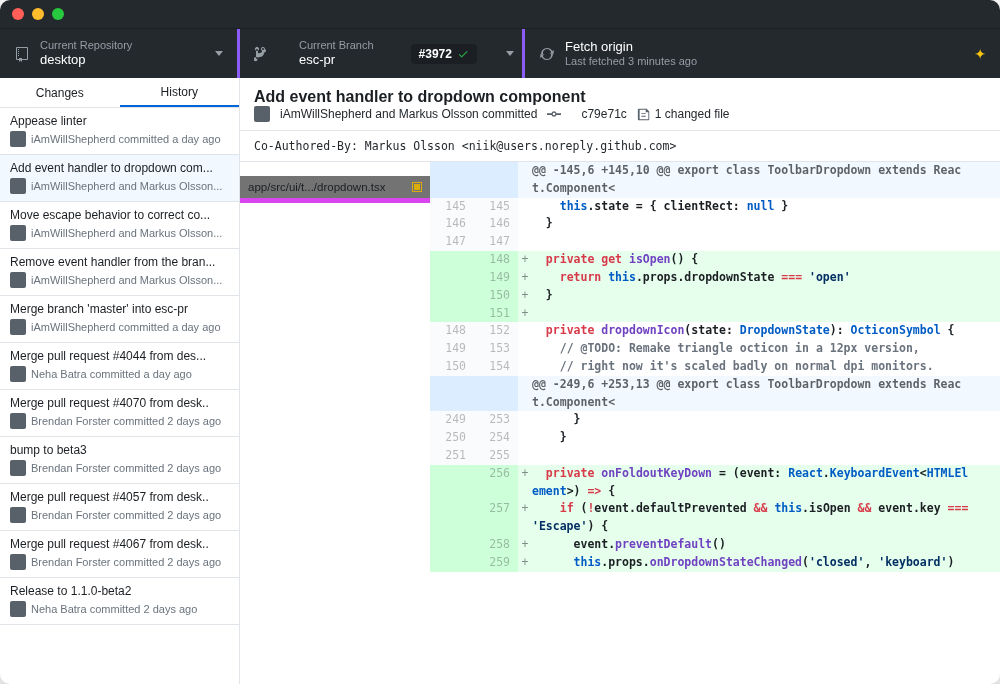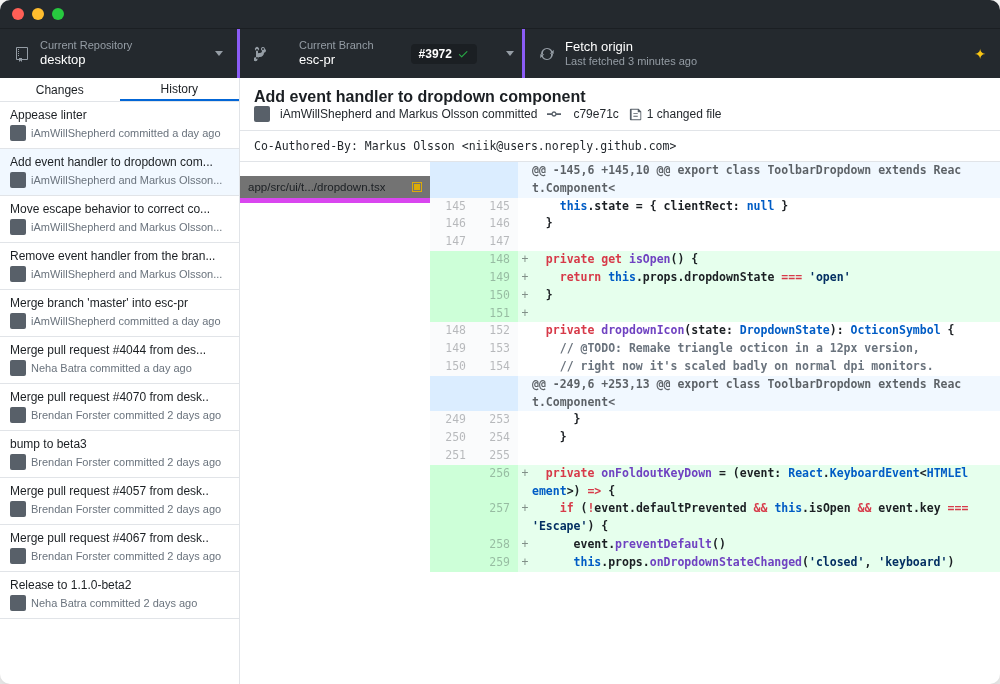--- a/index.html
+++ b/index.html
@@ -16,37 +16,37 @@
 .tb-icon { width:16px; height:16px; fill:#959da5; margin-right:10px; flex-shrink:0;}
 .tb-text { display:flex; flex-direction:column; line-height:1.2; }
 .tb-label { font-size:11px; color:#959da5; }
 .tb-value { font-size:13px; font-weight:400; color:#fff; }
 .tb-caret { margin-left:auto; width:0; height:0; border-left:4px solid transparent; border-right:4px solid transparent; border-top:5px solid #959da5; }
 .pr-badge { background:#1b1f23; border-radius:4px; padding:3px 8px; font-size:12px; font-weight:600; display:flex; align-items:center; gap:5px; margin-left:18px;}
 .pr-check { width:12px; height:12px; fill:#28a745; }
 .sparkle { position:absolute; right:14px; top:50%; transform:translateY(-50%); font-size:14px; color:#f9c513;}
 .main { flex:1; display:flex; overflow:hidden; }
 .sidebar { width:240px; border-right:1px solid #e1e4e8; display:flex; flex-direction:column; overflow:hidden;}
-.tabs { display:flex; height:24px; border-bottom:1px solid #e1e4e8; }
+.tabs { display:flex; height:30px; border-bottom:1px solid #e1e4e8; }
 .tab { flex:1; display:flex; align-items:center; justify-content:center; font-size:12px; cursor:pointer; }
 .tab.active { border-bottom:2px solid #0366d6; font-weight:500;}
 .commit-list { flex:1; overflow-y:auto; }
 .commit { padding:6px 10px 7px; border-bottom:1px solid #e1e4e8; cursor:pointer;}
 .commit.selected { background:#f1f8ff; }
 .commit-title { font-size:12px; font-weight:400; white-space:nowrap; overflow:hidden; text-overflow:ellipsis; margin-bottom:3px;}
 .commit-meta { display:flex; align-items:center; gap:5px; font-size:11px; color:#6a737d;}
 .avatar { width:16px; height:16px; border-radius:2px; background:#d1d5da; flex-shrink:0; display:inline-block;}
 .avatar.dark{background:#586069;}
 .commit-meta span { white-space:nowrap; overflow:hidden; text-overflow:ellipsis;}
 .content { flex:1; display:flex; flex-direction:column; overflow:hidden;}
 .commit-header { padding:10px 14px 8px; border-bottom:1px solid #e1e4e8;}
 .commit-header h1 { font-size:16px; font-weight:600; }
 .ch-meta { display:flex; align-items:center; gap:10px; font-size:12px; color:#24292e;}
 .ch-meta .avatar{width:16px;height:16px;}
-.ch-sha { display:flex; align-items:center; gap:12px;}
+.ch-sha { display:flex; align-items:center; gap:20px;}
 .ch-files { display:flex; align-items:center; gap:4px;}
 .mini-icon{width:14px;height:14px;fill:#586069;}
 .co-author { padding:8px 14px; font-family:"SF Mono",Monaco,Consolas,monospace; font-size:11.5px; color:#24292e; border-bottom:1px solid #e1e4e8;}
 .file-diff-area { flex:1; display:flex; overflow:hidden;}
 .file-list { width:190px; font-size:11.5px; }
 .file-item { padding:5px 8px; background:#737373; display:flex; align-items:center; justify-content:space-between; border-bottom:5px solid #d946ef;margin-top:14px;}
 .file-item span{overflow:hidden; text-overflow:ellipsis; white-space:nowrap;}
 .file-badge { width:10px; height:10px; border:1px solid #dbab09; background:transparent; flex-shrink:0; margin-left:5px;}
 .file-badge.mod::after{content:"";display:block;width:6px;height:6px;background:#dbab09;margin:1px;}
 .diff { flex:1; overflow:auto; font-family:"SF Mono",Monaco,Consolas,monospace; font-size:11.5px; line-height:1.55;}

